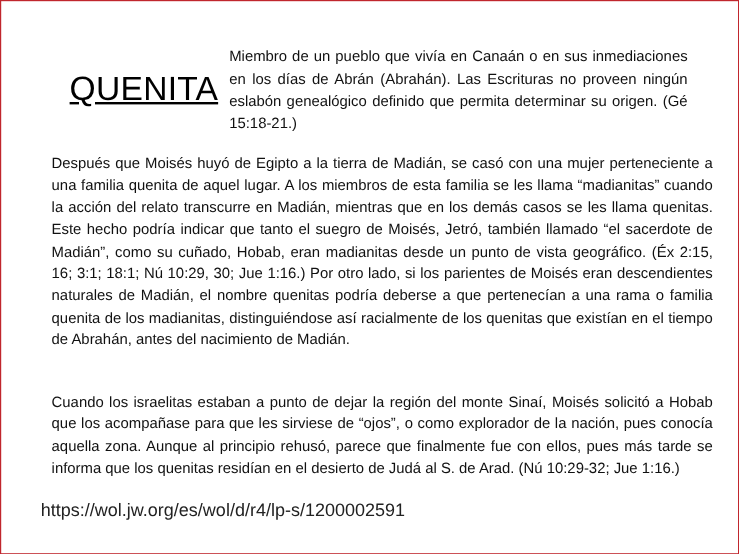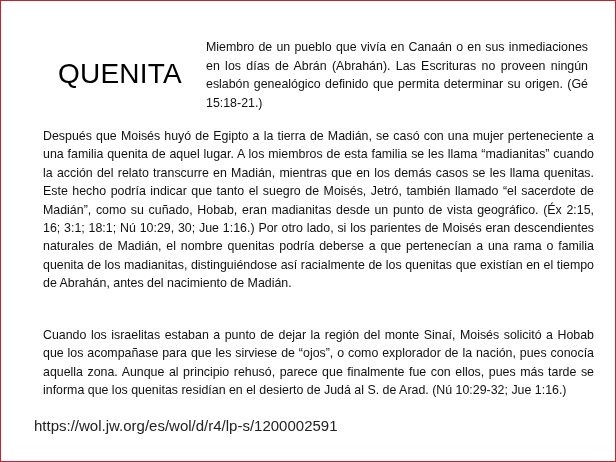--- a/index.html
+++ b/index.html
@@ -6,24 +6,24 @@
     body {
       width: 616px; height: 462px; background: #ffffff; overflow: hidden;
       font-family: "Liberation Sans", sans-serif; color: #111;
     }
     .slide {
       position: absolute; left: 0; top: 0; width: 614px; height: 460px;
       border: 1px solid #c0262d; background: #fff; box-sizing: content-box;
     }
     .title {
       position: absolute; left: 57px; top: 56px; font-size: 28px; line-height: 34px;
-      color: #000; letter-spacing: 0.2px;
+      color: #000; letter-spacing: 0.2px; text-decoration: underline;
     }
     .intro {
-      position: absolute; left: 205px; top: 37px; width: 382px;
+      position: absolute; left: 190px; top: 37px; width: 382px;
       font-size: 12.4px; line-height: 18.5px; text-align: justify;
     }
     .para {
       position: absolute; left: 42px; width: 551px;
       font-size: 12.4px; line-height: 18.4px; text-align: justify;
     }
     .p1 { top: 126px; }
     .p2 { top: 325px; }
     .source {
       position: absolute; left: 33px; top: 418px; font-size: 15px; line-height: 13px; color: #222;

